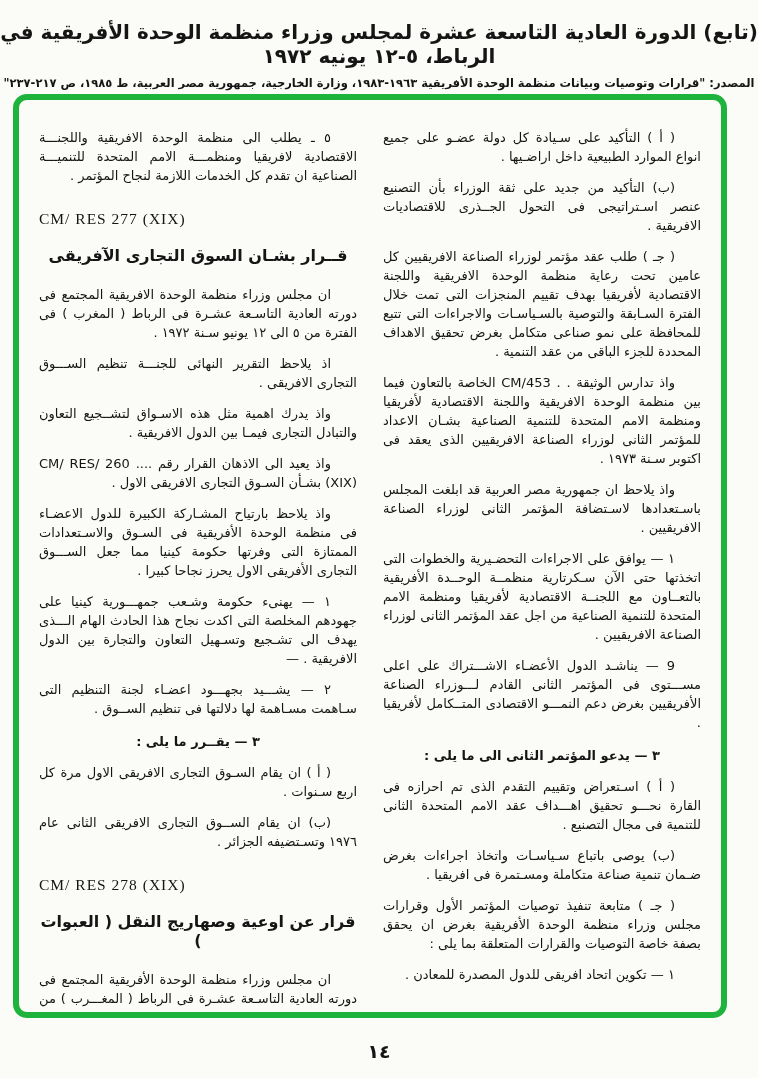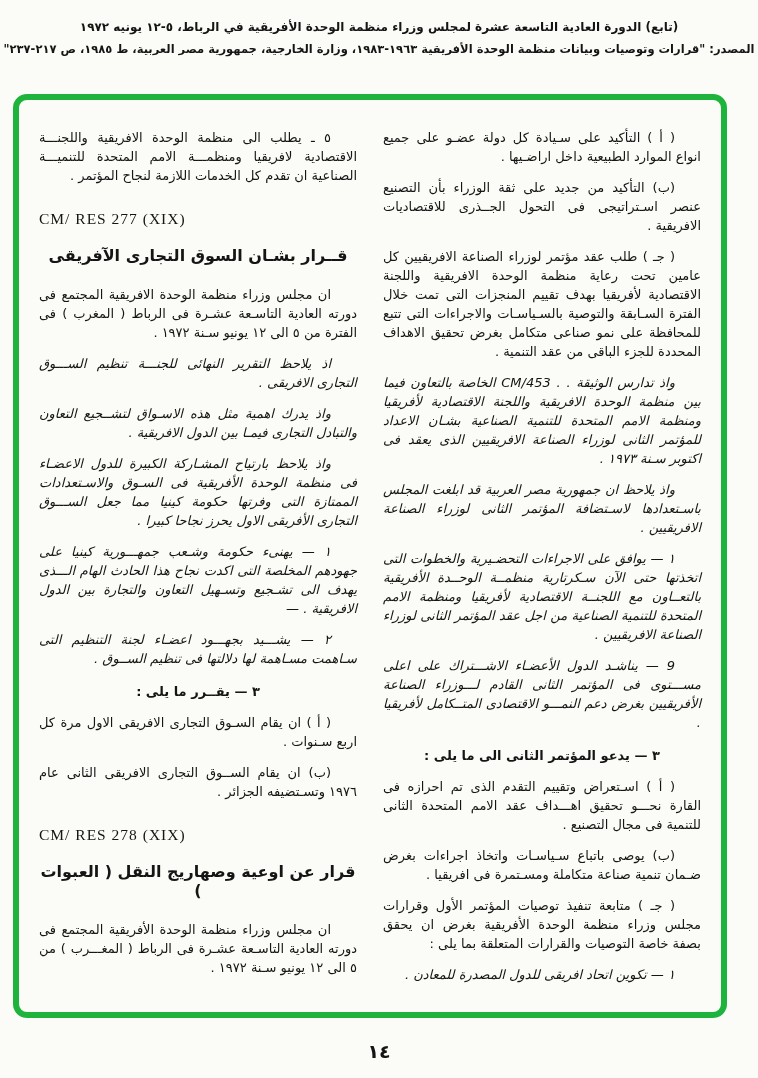--- a/index.html
+++ b/index.html
@@ -5,21 +5,21 @@
   html,body{margin:0;padding:0;}
   body{
     width:758px;height:1078px;
     background:#fbfbf7;
     color:#151515;
     font-family:"DejaVu Sans", sans-serif;
     position:relative;
     overflow:hidden;
   }
   .header{ text-align:center; padding-top:20px; direction:rtl; }
-  .header .title{ font-size:12px; font-weight:bold; letter-spacing:0; }
+  .header .title{ font-size:20px; font-weight:bold; letter-spacing:0; }
   .header .source{ font-size:11.5px; font-weight:bold; margin-top:8px; }
 
   .frame{
     position:absolute; left:13px; top:94px;
     width:714px; height:924px;
     box-sizing:border-box;
     border:6px solid #1db33c;
     border-radius:14px;
     padding:28px 20px 8px 20px;
     overflow:hidden;
@@ -34,21 +34,21 @@
     direction:ltr; text-align:left; text-indent:0;
     font-family:"Liberation Serif", serif;
     font-size:15.5px; letter-spacing:1px;
     margin:24px 0 18px 0;
   }
   p.title{ text-align:center; font-weight:bold; text-indent:0;
            font-size:16px; margin:0 0 20px 0; }
   p.boldline{ text-align:center; font-weight:bold; text-indent:0;
               margin:14px 0 12px 0; }
   p.item{ text-indent:26px; margin-bottom:6px; }
-  p.sp{ margin-top:10px;font-style:italic; }
+  p.sp{ margin-top:10px; }
 
   .pagenum{
     position:absolute; left:0; right:0; bottom:16px;
     text-align:center; font-size:19px; font-weight:bold;
   }
 </style>
 </head>
 <body>
 
 <header class="header">
@@ -75,20 +75,21 @@
 
     </div>
 
     <div class="col">
       <p>٥ ـ يطلب الى منظمة الوحدة الافريقية واللجنـــة الاقتصادية لافريقيا ومنظمـــة الامم المتحدة للتنميـــة الصناعية ان تقدم كل الخدمات اللازمة لنجاح المؤتمر .</p>
       <p class="code">CM/ RES 277 (XIX)</p>
       <p class="title">قــرار بشـان السوق التجارى الآفريقى</p>
       <p>ان مجلس وزراء منظمة الوحدة الافريقية المجتمع فى دورته العادية التاسـعة عشـرة فى الرباط ( المغرب ) فى الفترة من ٥ الى ١٢ يونيو سـنة ١٩٧٢ .</p>
       <p class="sp">اذ يلاحظ التقرير النهائى للجنـــة تنظيم الســـوق التجارى الافريقى .</p>
       <p class="sp">واذ يدرك اهمية مثل هذه الاسـواق لتشــجيع التعاون والتبادل التجارى فيمـا بين الدول الافريقية .</p>
+      <p class="sp">واذ يعيد الى الاذهان القرار رقم CM/ RES/ 260 .... (XIX) بشـأن السـوق التجارى الافريقى الاول .</p>
       <p class="sp">واذ يلاحظ بارتياح المشـاركة الكبيرة للدول الاعضـاء فى منظمة الوحدة الأفريقية فى السـوق والاسـتعدادات الممتازة التى وفرتها حكومة كينيا مما جعل الســـوق التجارى الأفريقى الاول يحرز نجاحا كبيرا .</p>
       <p class="sp">١ — يهنىء حكومة وشـعب جمهـــورية كينيا على جهودهم المخلصة التى اكدت نجاح هذا الحادث الهام الـــذى يهدف الى تشـجيع وتسـهيل التعاون والتجارة بين الدول الافريقية . —</p>
       <p class="sp">٢ — يشـــيد بجهـــود اعضـاء لجنة التنظيم التى سـاهمت مسـاهمة لها دلالتها فى تنظيم الســوق .</p>
       <p class="boldline">٣ — يقــرر ما يلى :</p>
       <p>( أ ) ان يقام السـوق التجارى الافريقى الاول مرة كل اربع سـنوات .</p>
       <p>(ب) ان يقام الســوق التجارى الافريقى الثانى عام ١٩٧٦ وتسـتضيفه الجزائر .</p>
       <p class="code">CM/ RES 278 (XIX)</p>
       <p class="title">قرار عن اوعية وصهاريج النقل ( العبوات )</p>
       <p>ان مجلس وزراء منظمة الوحدة الأفريقية المجتمع فى دورته العادية التاسـعة عشـرة فى الرباط ( المغـــرب ) من ٥ الى ١٢ يونيو سـنة ١٩٧٢ .</p>
     </div>

